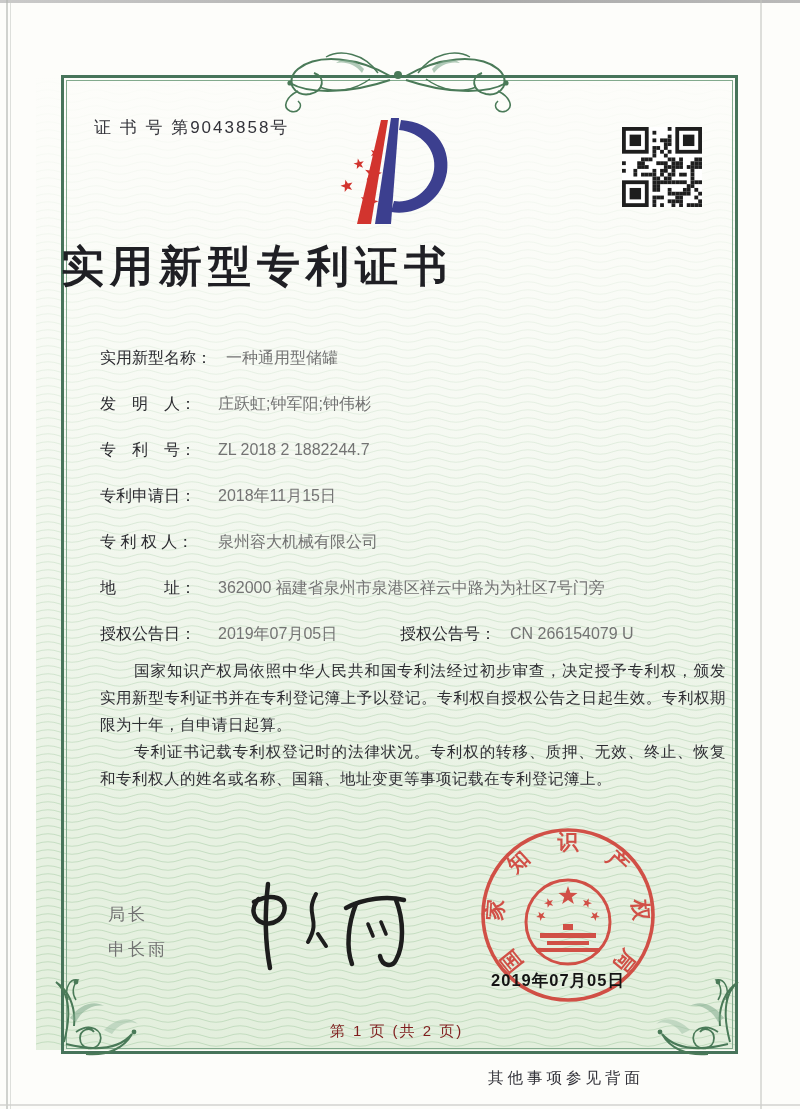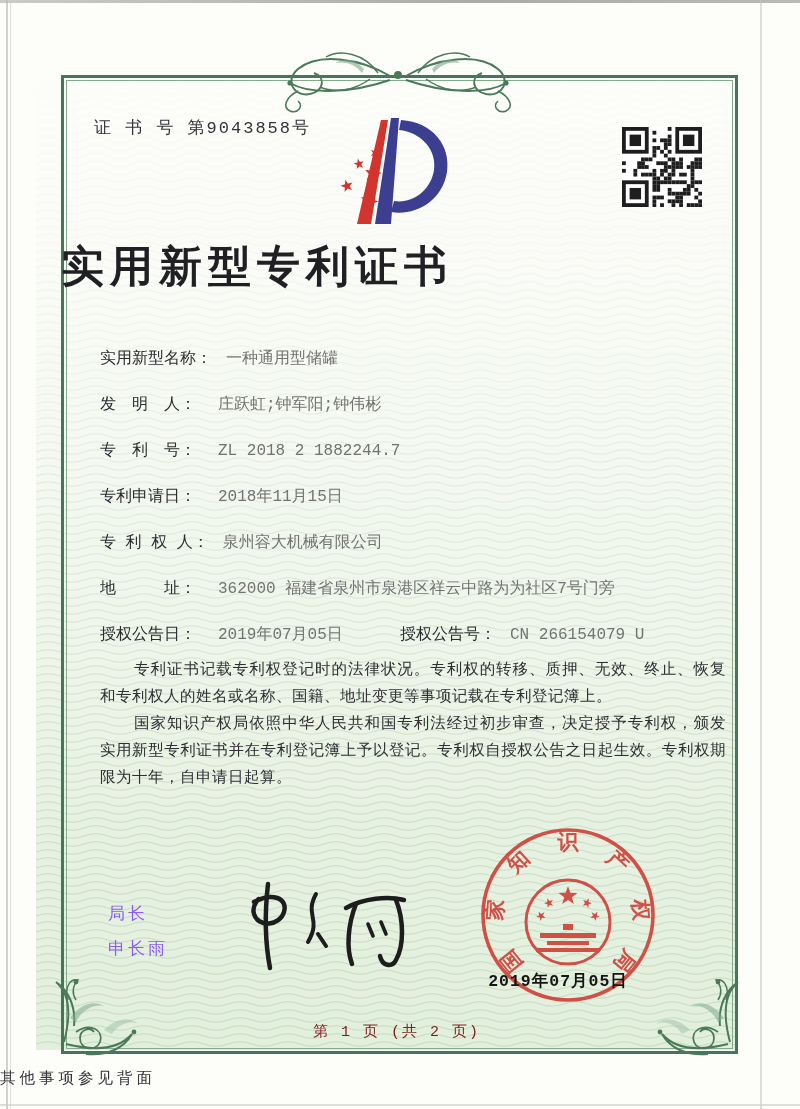--- a/index.html
+++ b/index.html
@@ -1,17 +1,17 @@
 <!DOCTYPE html>
 <html><head>
 <meta charset="utf-8">
 <style>
   html,body{margin:0;padding:0;background:#e9e9e9;}
   .page{position:relative;width:800px;height:1109px;background:#fdfdfa;overflow:hidden;
-        font-family:Liberation Mono, monospace;color:#26262a;}
+        font-family:Liberation Sans, sans-serif;color:#26262a;}
   
   .edge{position:absolute;pointer-events:none;}
   .edge-top{left:0;top:0;width:800px;height:3px;background:linear-gradient(90deg,#b9b9b9,#8f8f8f 60%,#a3a3a3);opacity:.75;}
   .edge-left{left:6px;top:0;width:2px;height:1109px;background:#b2b6b0;opacity:.6;}
   .edge-left2{left:10px;top:0;width:1px;height:1109px;background:#c8ccc6;opacity:.6;}
   .edge-right{left:760px;top:0;width:2px;height:1109px;background:#c2c4c0;opacity:.55;}
   .edge-bottom{left:0;top:1104px;width:800px;height:2px;background:#cfcfcc;opacity:.7;}
   
   .wave-bg{position:absolute;left:36px;top:78px;width:702px;height:972px;
            background:linear-gradient(180deg,#f8faf5 0%,#eef5ea 40%,#e3efdd 100%);}
@@ -27,29 +27,29 @@
   .title{position:absolute;left:61px;top:238px;width:671px;text-align:left;
          font-size:43px;font-weight:700;letter-spacing:6px;color:#1f1f24;}
   .fields{position:absolute;left:100px;top:348px;width:620px;font-size:16px;}
   .field-row{height:20px;margin-bottom:26px;white-space:nowrap;position:relative;}
   .flabel{display:inline-block;min-width:104px;color:#2b2b30;}
   .fvalue{margin-left:14px;color:#737373;}
   .second-pair{position:absolute;left:300px;top:0;}
   .paras{position:absolute;left:100px;top:657px;width:626px;font-size:15.5px;line-height:27px;
          text-align:justify;letter-spacing:.5px;color:#2e2e33;}
   .paras p{margin:0;text-indent:2.2em;}
-  .director{position:absolute;left:108px;top:897px;font-size:17px;line-height:35px;letter-spacing:3px;color:#8b5cf6;}
+  .director{position:absolute;left:108px;top:897px;font-size:17px;line-height:35px;letter-spacing:3px;color:#737373;}
   .sig-svg{position:absolute;left:218px;top:868px;}
   .seal{position:absolute;left:468px;top:820px;width:200px;height:200px;}
   .seal svg{position:absolute;left:0;top:0;}
   .seal-date{position:absolute;left:2px;top:150px;width:176px;text-align:center;
              font-size:16.5px;font-weight:700;letter-spacing:1px;color:#141414;}
   .page-number{position:absolute;left:61px;top:1022px;width:671px;text-align:center;
                font-size:15px;letter-spacing:2px;color:#7f1d1d;}
-  .footer-note{position:absolute;left:0;top:1068px;width:644px;text-align:left;
+  .footer-note{position:absolute;left:0;top:1068px;width:644px;text-align:right;
                font-size:15.5px;letter-spacing:4px;color:#33333a;}
   .logo-svg{position:absolute;left:333px;top:112px;}
   .qr{position:absolute;left:622px;top:127px;}
 </style>
 </head>
 <body>
 
 <div class="page">
 
   <div class="edge edge-top"></div>
@@ -392,22 +392,22 @@
     </div>
     <div class="field-row">
       <span class="flabel">授权公告日：</span><span class="fvalue">2019年07月05日</span>
       <span class="second-pair">
         <span class="flabel" style="min-width:0">授权公告号：</span><span class="fvalue">CN 266154079 U</span>
       </span>
     </div>
   </div>
 
   <div class="paras">
+    <p>国家知识产权局依照中华人民共和国专利法经过初步审查，决定授予专利权，颁发实用新型专利证书并在专利登记簿上予以登记。专利权自授权公告之日起生效。专利权期限为十年，自申请日起算。</p>
     <p>专利证书记载专利权登记时的法律状况。专利权的转移、质押、无效、终止、恢复和专利权人的姓名或名称、国籍、地址变更等事项记载在专利登记簿上。</p>
-    <p>国家知识产权局依照中华人民共和国专利法经过初步审查，决定授予专利权，颁发实用新型专利证书并在专利登记簿上予以登记。专利权自授权公告之日起生效。专利权期限为十年，自申请日起算。</p>
   </div>
 
   <div class="director">
     <div>局长</div>
     <div>申长雨</div>
   </div>
 
   <svg class="sig-svg" width="200" height="110" viewBox="0 0 200 110">
     <g fill="none" stroke="#1d1d1d" stroke-width="4.5" stroke-linecap="round">
       <path d="M36,34 C54,24 70,30 66,44 C62,58 40,60 36,46 C33,36 44,28 40,32"></path>

